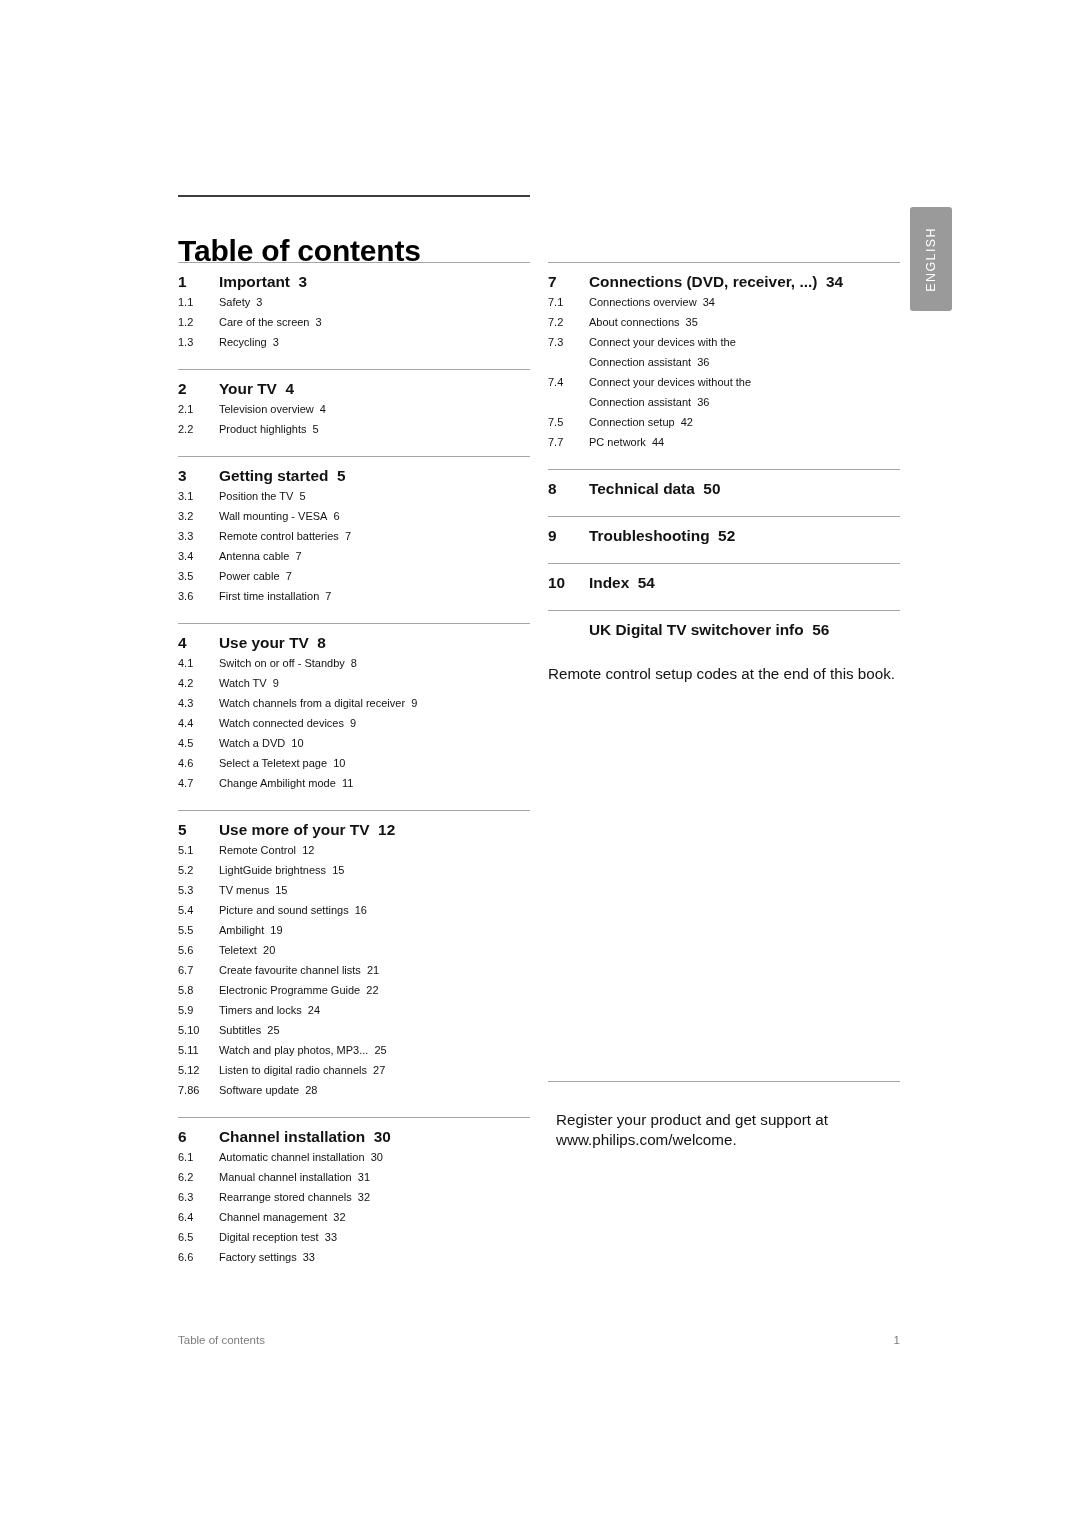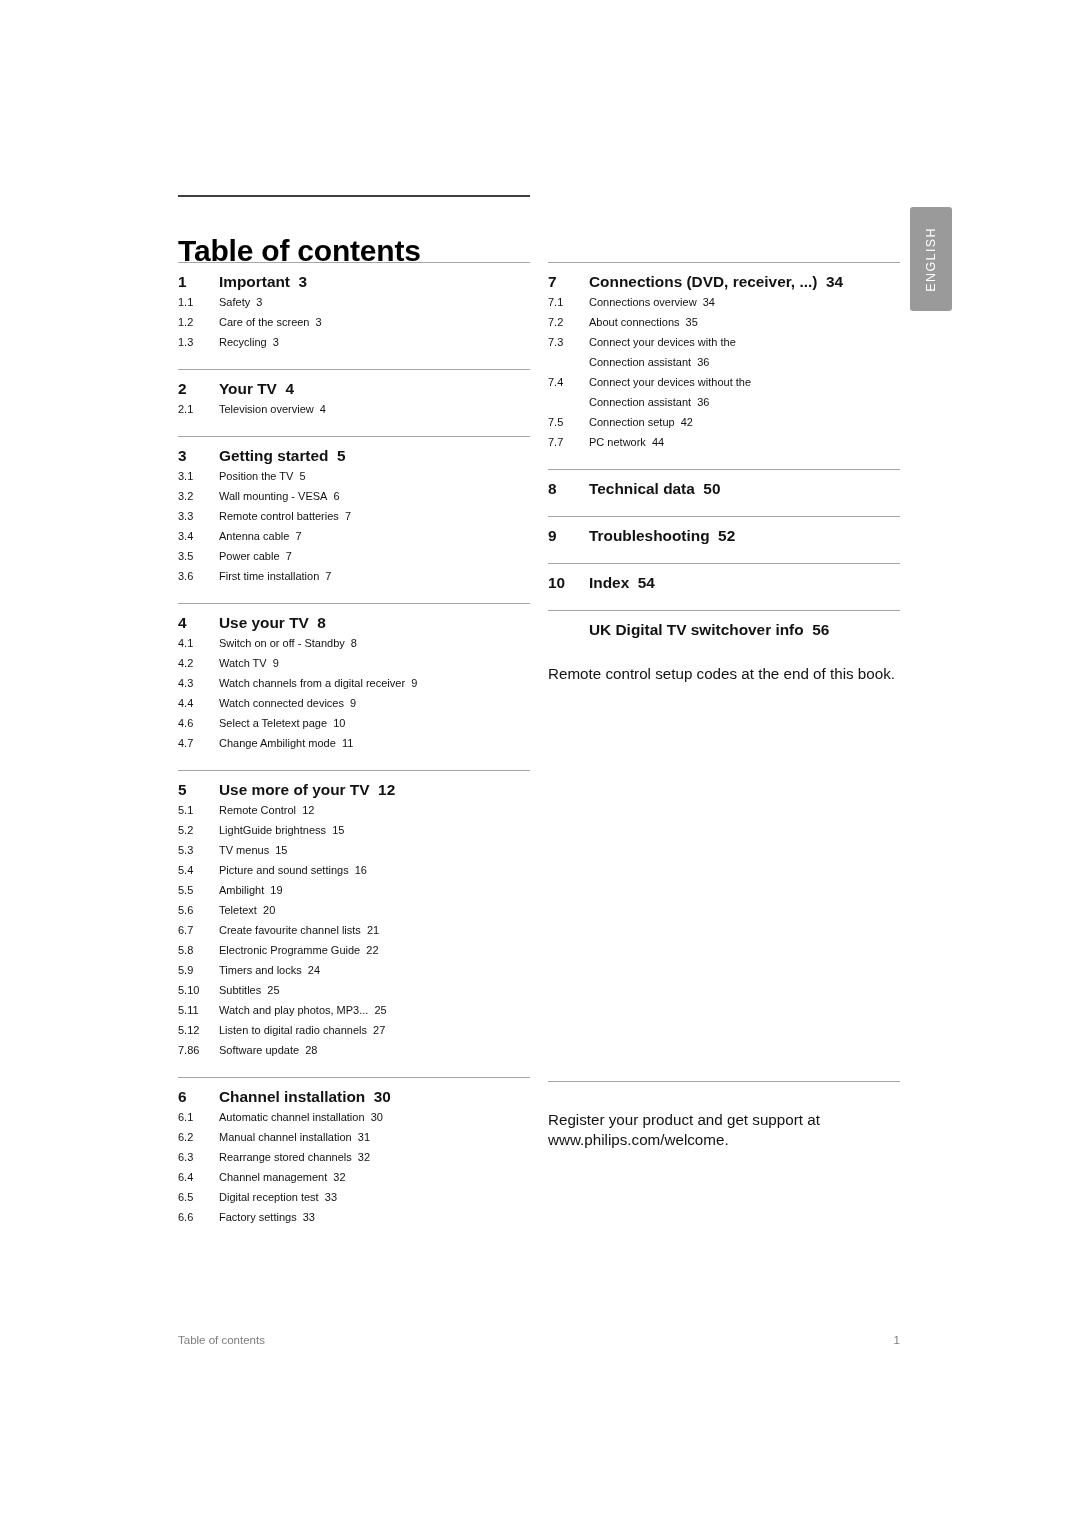--- a/index.html
+++ b/index.html
@@ -135,21 +135,21 @@
     position: absolute;
     left: 548px;
     top: 1081px;
     width: 352px;
   }
   .lower-block .rule {
     width: 352px;
     height: 0;
     border-top: 1.6px solid #a6a6a6;
   }
-  .lower-block .para { margin-top: 28px; }
+  .lower-block .para { margin-top: 28px; margin-left: 8px; }
 
   
   .footer {
     position: absolute;
     left: 178px;
     top: 1334px;
     width: 722px;
     display: flex;
     justify-content: space-between;
     align-items: baseline;
@@ -190,20 +190,24 @@
       </div>
       <div class="group">
         <div class="entry head">
           <span class="num">2</span>
           <span class="txt">Your TV&nbsp;&nbsp;4</span>
         </div>
         <div class="entry">
           <span class="num">2.1</span>
           <span class="txt">Television overview&nbsp;&nbsp;4</span>
         </div>
+        <div class="entry">
+          <span class="num">2.2</span>
+          <span class="txt">Product highlights&nbsp;&nbsp;5</span>
+        </div>
       </div>
       <div class="group">
         <div class="entry head">
           <span class="num">3</span>
           <span class="txt">Getting started&nbsp;&nbsp;5</span>
         </div>
         <div class="entry">
           <span class="num">3.1</span>
           <span class="txt">Position the TV&nbsp;&nbsp;5</span>
         </div>
@@ -241,20 +245,24 @@
           <span class="num">4.2</span>
           <span class="txt">Watch TV&nbsp;&nbsp;9</span>
         </div>
         <div class="entry">
           <span class="num">4.3</span>
           <span class="txt">Watch channels from a digital receiver&nbsp;&nbsp;9</span>
         </div>
         <div class="entry">
           <span class="num">4.4</span>
           <span class="txt">Watch connected devices&nbsp;&nbsp;9</span>
+        </div>
+        <div class="entry">
+          <span class="num">4.5</span>
+          <span class="txt">Watch a DVD&nbsp;&nbsp;10</span>
         </div>
         <div class="entry">
           <span class="num">4.6</span>
           <span class="txt">Select a Teletext page&nbsp;&nbsp;10</span>
         </div>
         <div class="entry">
           <span class="num">4.7</span>
           <span class="txt">Change Ambilight mode&nbsp;&nbsp;11</span>
         </div>
       </div>

